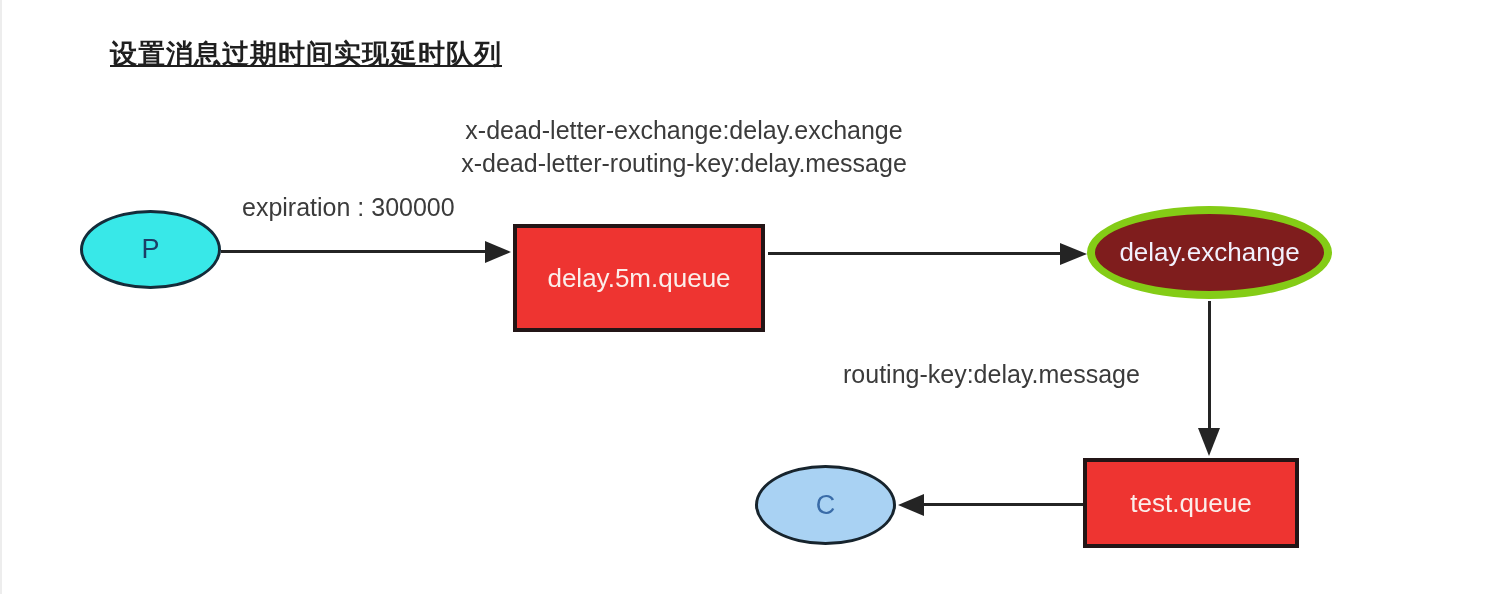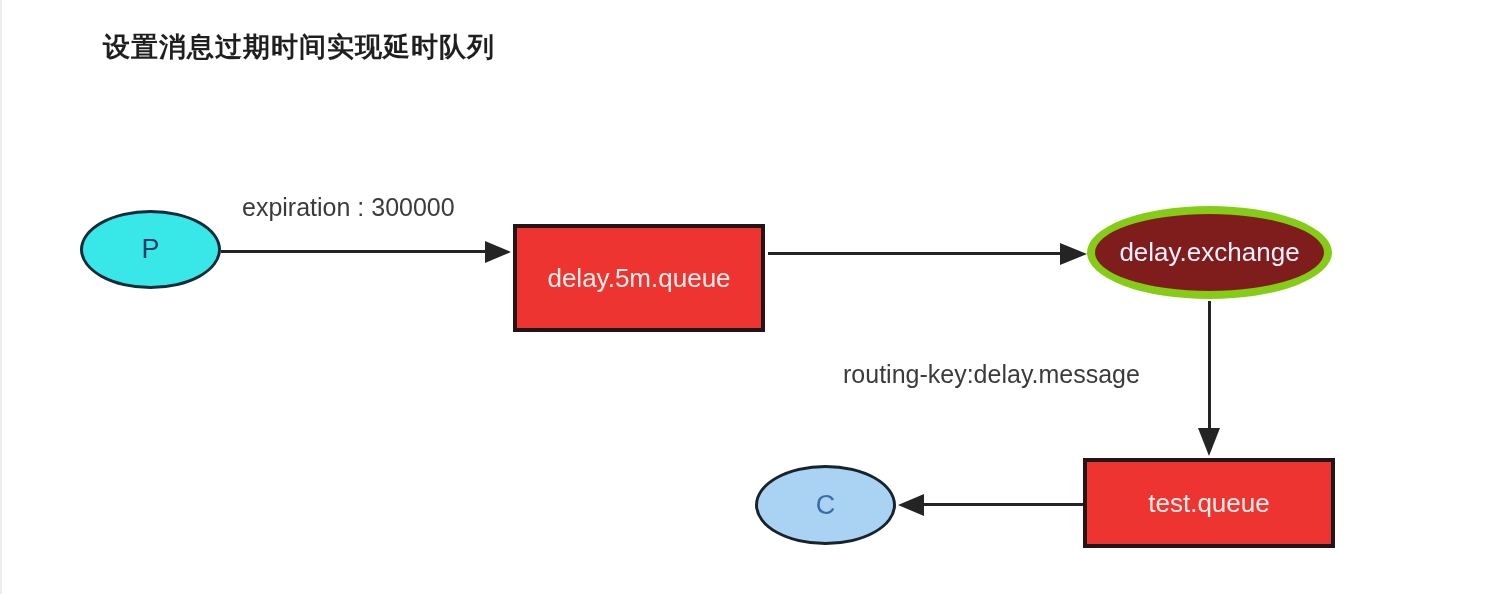--- a/index.html
+++ b/index.html
@@ -13,25 +13,26 @@
     width: 1500px;
     height: 594px;
     background: #ffffff;
     border-left: 2px solid #ededed;
     overflow: hidden;
   }
   .title {
     position: absolute;
     left: 100px;
     top: 28px;
-    margin: 1px;
+    margin: 8px;
     font-size: 27px;
     font-weight: bold;
     color: #1f1f1f;
     letter-spacing: 1px;
+    text-decoration: underline;
   }
   .edge-label {
     position: absolute;
     color: #3b3b3b;
     font-size: 25px;
     white-space: nowrap;
   }
   .dl-labels {
     left: 408px;
     top: 114px;
@@ -66,21 +67,21 @@
     color: #3a6ca8;
     font-size: 27px;
   }
   .queue-box {
     background: #ee3431;
     border: 4px solid #231516;
     color: #fbeeea;
     font-size: 26px;
   }
   .delay-queue { left: 511px; top: 208px; width: 252px; height: 108px; margin-top: 16px; }
-  .test-queue  { left: 1081px; top: 458px; width: 252px; height: 90px; }
+  .test-queue  { left: 1081px; top: 458px; width: 216px; height: 90px; }
   .exchange {
     left: 1085px; top: 206px; width: 245px; height: 93px;
     background: #7f1d1d;
     border: 8px solid #84cc16;
     color: #f2f1fd;
     font-size: 26px;
   }
 
   .edge-line {
     position: absolute;
@@ -121,20 +122,24 @@
     letter-spacing: 1px;
   }
 </style>
 </head>
 <body>
 
 <div class="canvas">
 
   <h1 class="title">设置消息过期时间实现延时队列</h1>
 
+  <div class="edge-label dl-labels">
+    <div>x-dead-letter-exchange:delay.exchange</div>
+    <div>x-dead-letter-routing-key:delay.message</div>
+  </div>
 
   <div class="edge-label expiration-label">expiration : 300000</div>
 
   <div class="edge-label routing-label">routing-key:delay.message</div>
 
   <div class="node ellipse producer">
     <span>P</span>
   </div>
 
   <div class="edge-line line-p-queue"></div>

